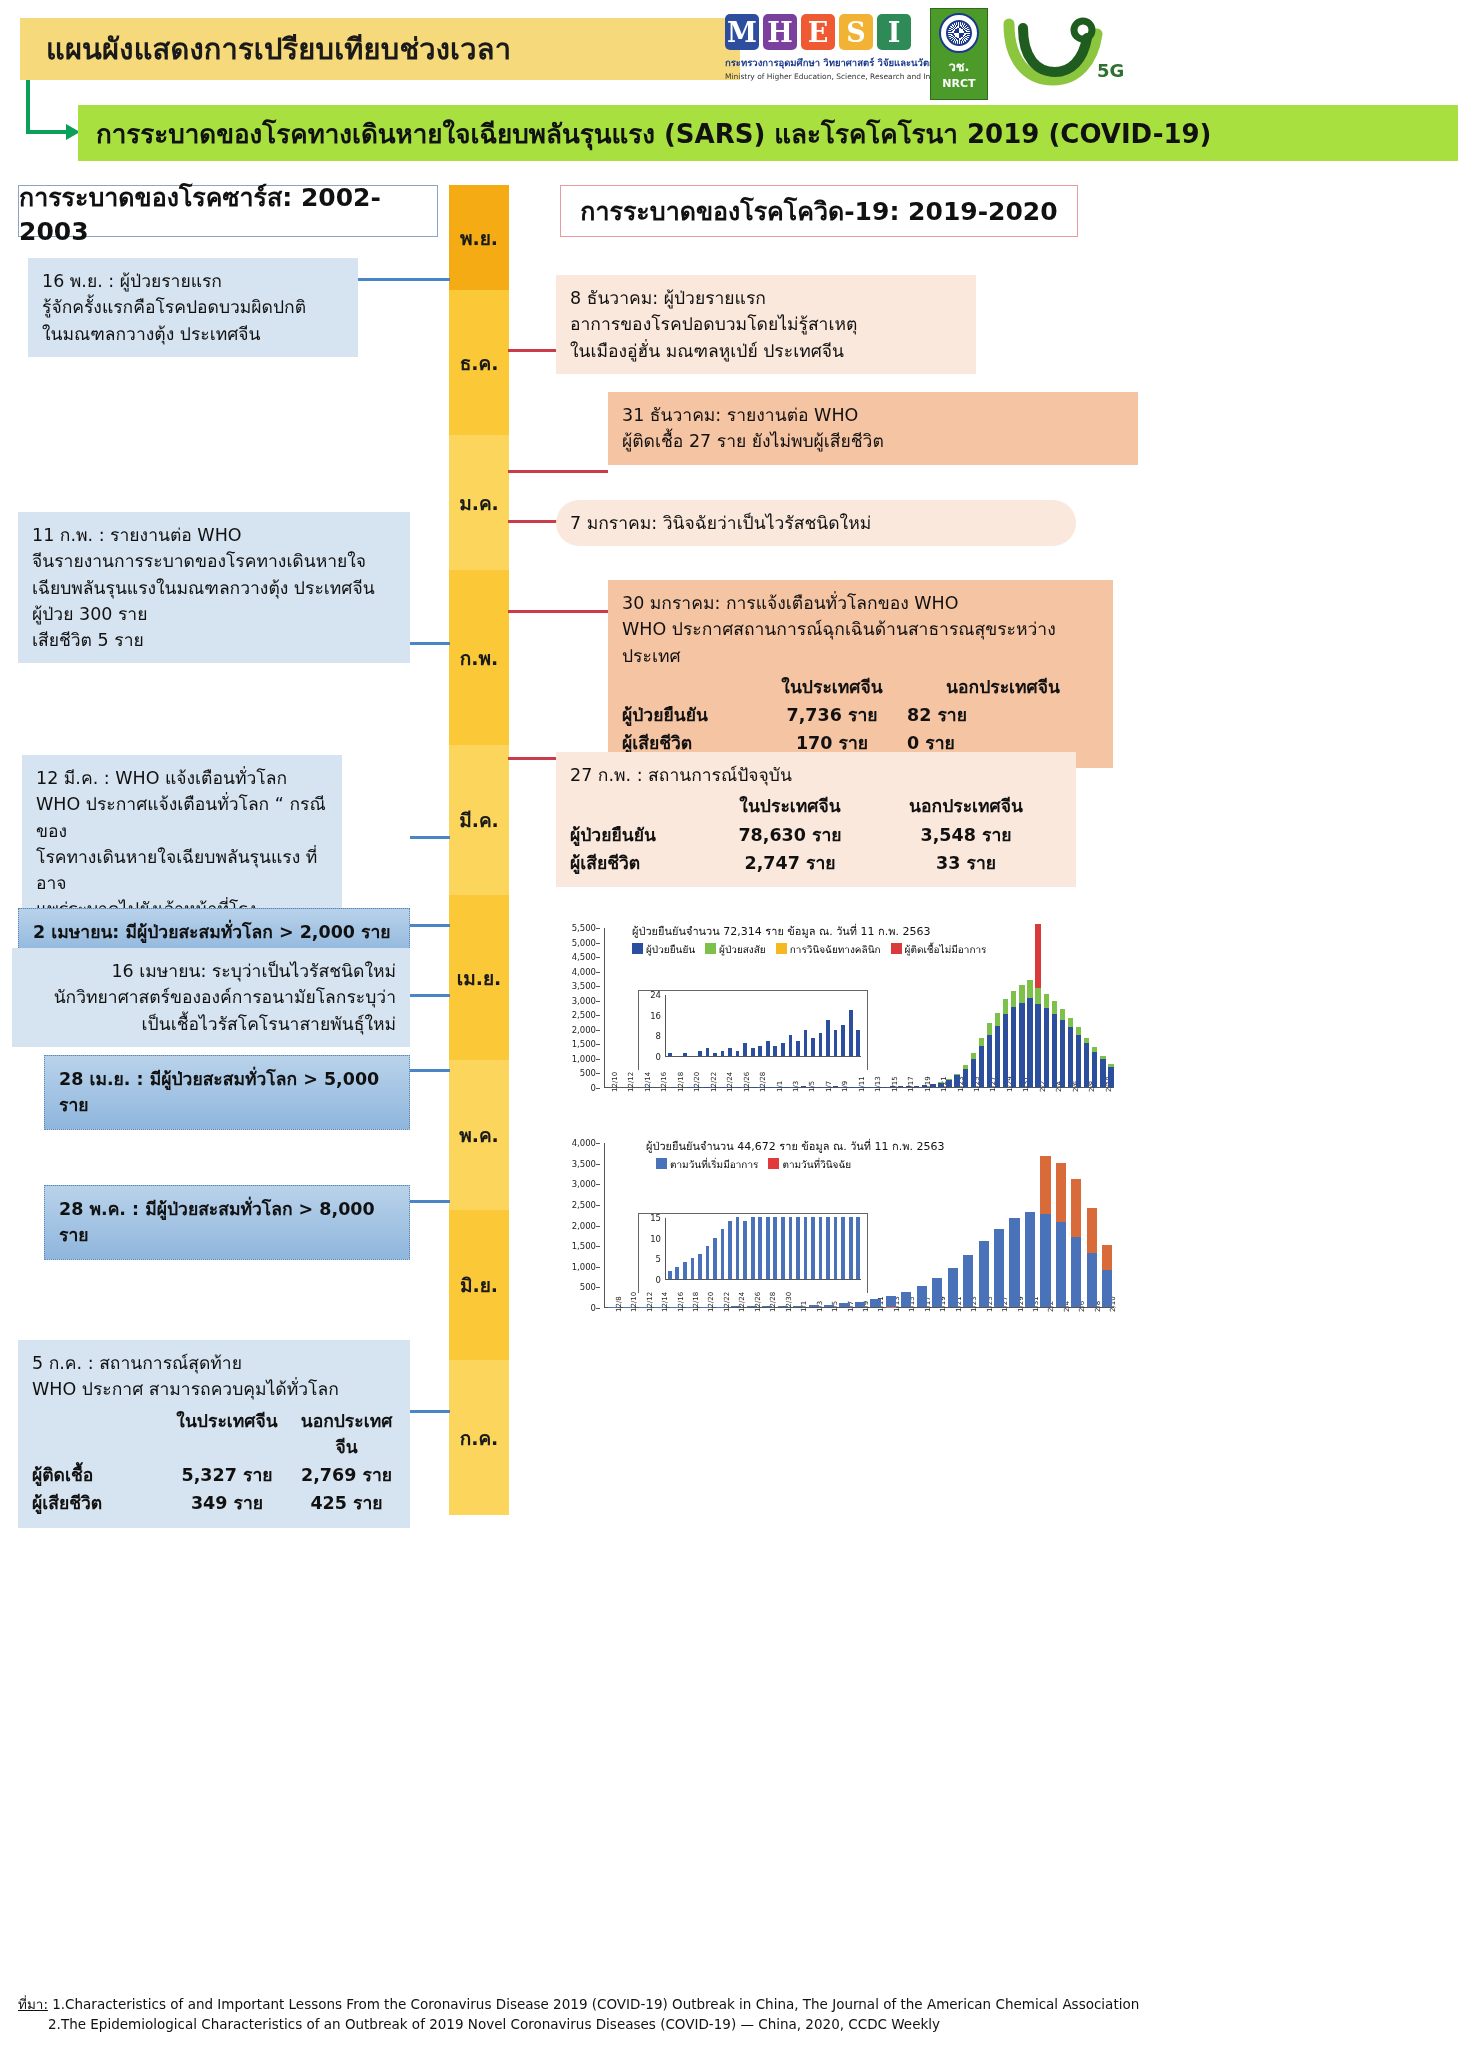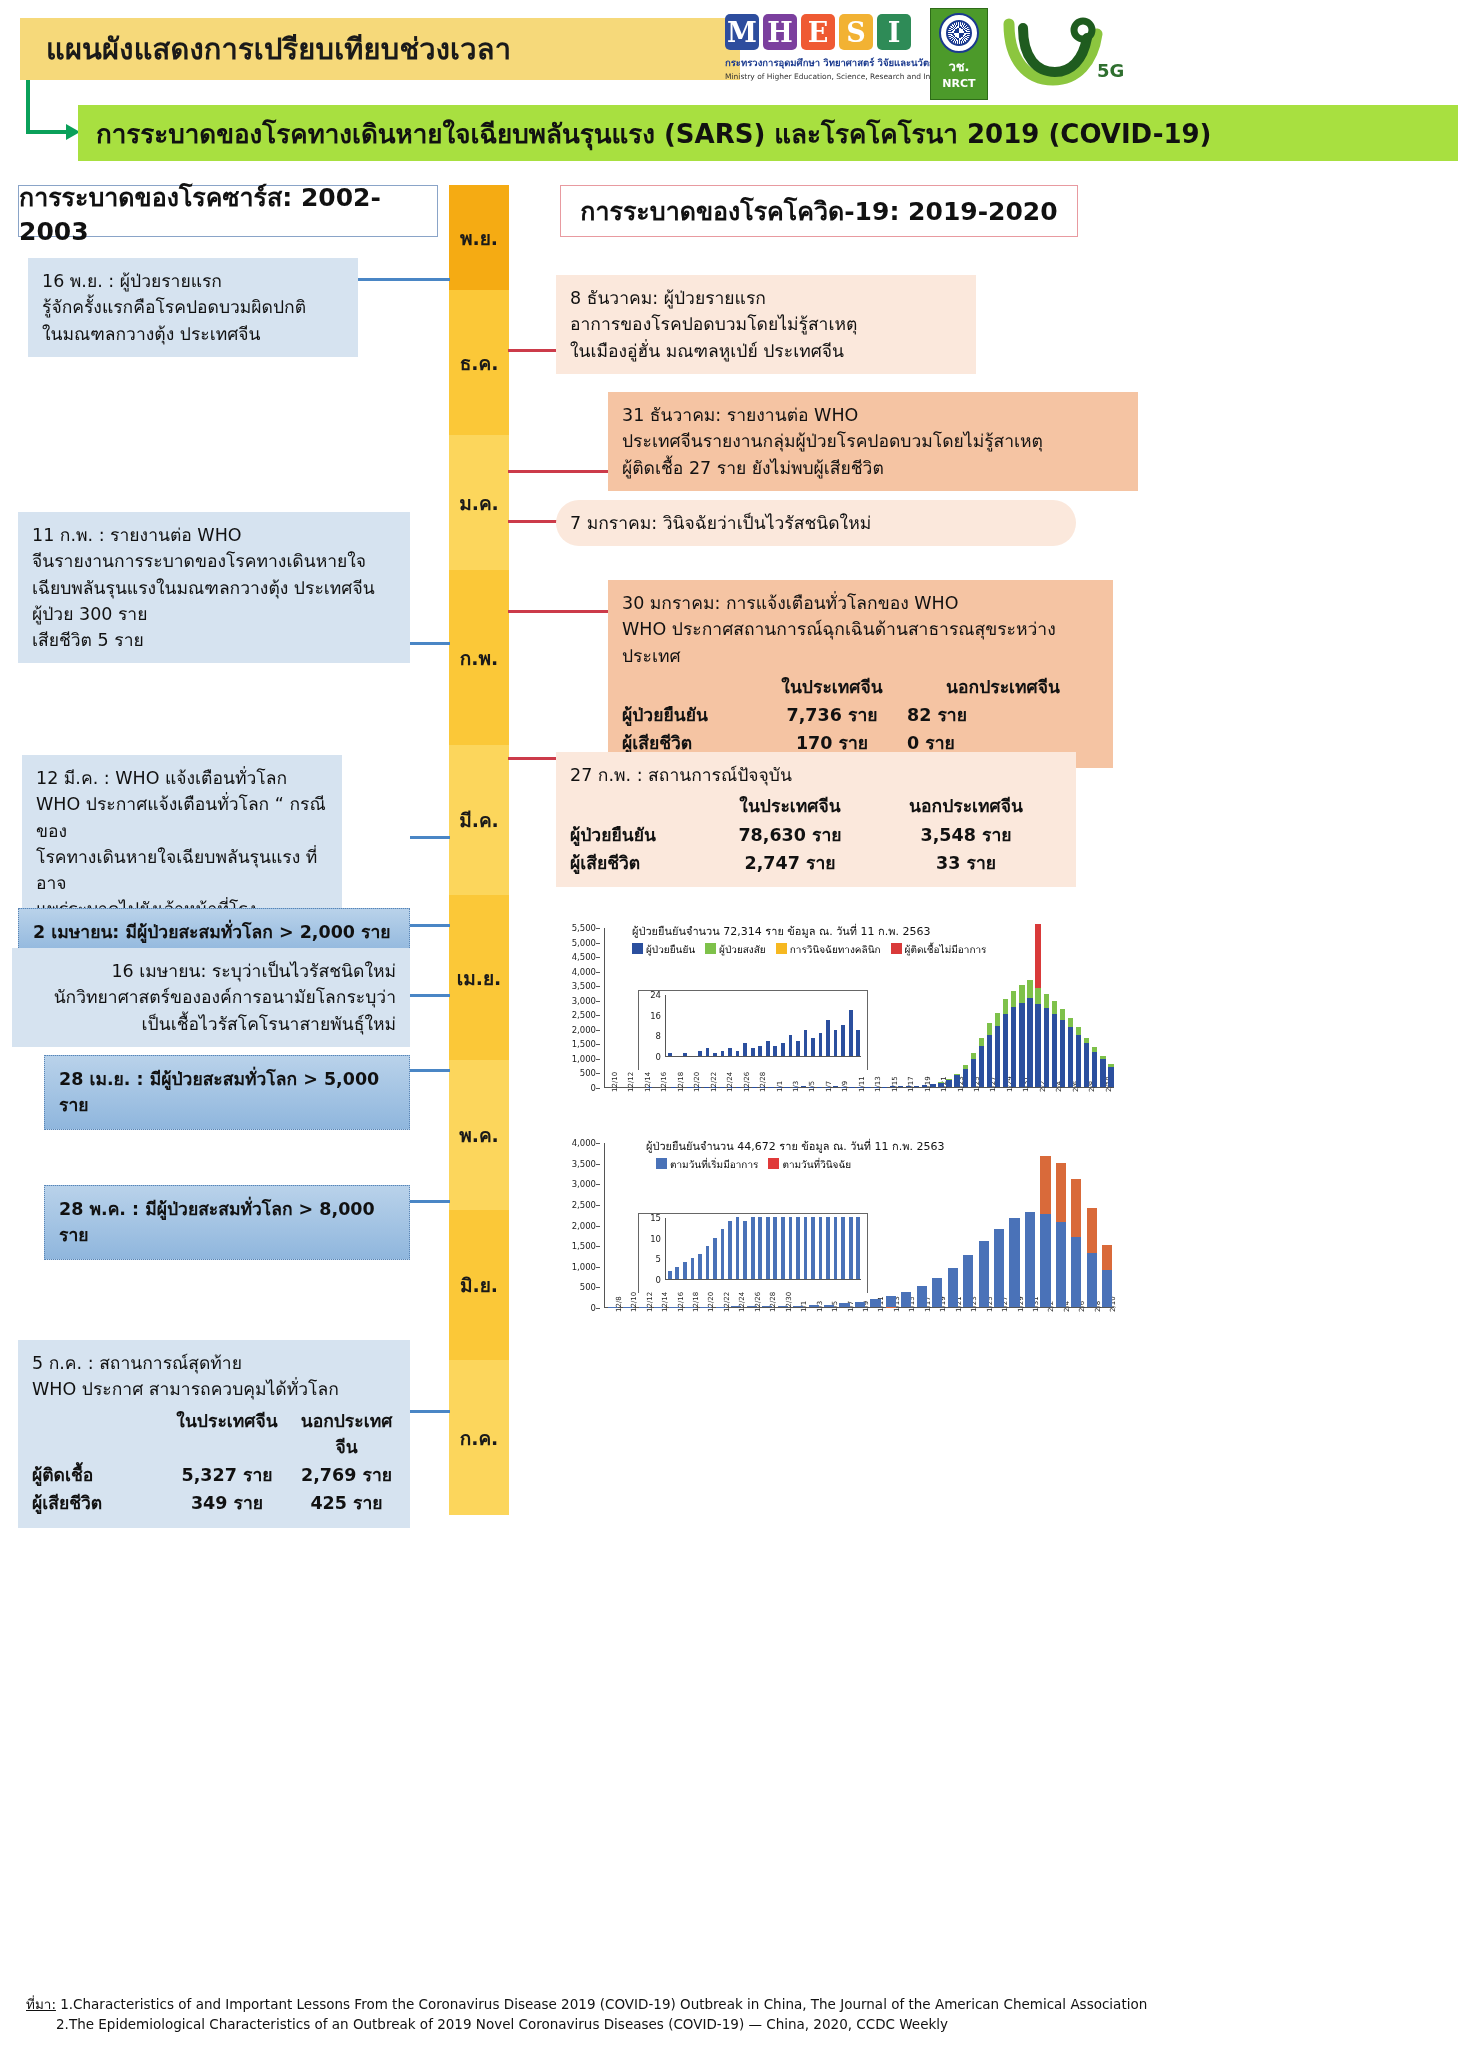--- a/index.html
+++ b/index.html
@@ -85,21 +85,21 @@
   .axis-lbl { font-size:8.5px; color:#222; text-align:right; font-family:"DejaVu Sans",sans-serif;}
   .chart-title { font-size:11px; color:#111; font-weight:normal; }
   .legend { display:flex; gap:10px; align-items:center; font-size:10px; }
   .legend i { display:inline-block; width:11px; height:11px; margin-right:3px; vertical-align:-1px;}
   .bars { position:relative; }
   .bar { position:absolute; bottom:0; }
   .xtick { position:absolute; font-size:7px; transform-origin:left top; transform:rotate(-90deg); white-space:nowrap; color:#222;}
   .inset { position:absolute; border-left:1px solid #666; border-top:1px solid #666; border-right:1px solid #666; background:#fff; }
 
   
-  .src { position:absolute; left:18px; bottom:14px; font-size:13.5px; color:#111; line-height:1.5;margin-left:8px;}
+  .src { position:absolute; left:18px; bottom:14px; font-size:13.5px; color:#111; line-height:1.5;}
   .src u { text-decoration:underline; }
 </style>
 </head>
 <body>
 
 <div class="hdr-title">แผนผังแสดงการเปรียบเทียบช่วงเวลา</div>
 
 <svg class="hdr-arrow" viewBox="0 0 60 62">
   <path d="M6 0 L6 52 L50 52" stroke="#0aa05a" stroke-width="4" fill="none"></path>
   <path d="M44 44 L58 52 L44 60 Z" fill="#0aa05a"></path>
@@ -220,21 +220,20 @@
 </div>
 
 <div class="evt evt-covid-l" style="left:556px;top:275px;width:420px;">
   <div>8 ธันวาคม: ผู้ป่วยรายแรก</div>
   <div>อาการของโรคปอดบวมโดยไม่รู้สาเหตุ</div>
   <div>ในเมืองอู่ฮั่น มณฑลหูเป่ย์ ประเทศจีน</div>
 </div>
 
 <div class="evt evt-covid-d" style="left:608px;top:392px;width:530px;">
   <div>31 ธันวาคม: รายงานต่อ WHO</div>
-  <div>ประเทศจีนรายงานกลุ่มผู้ป่วยโรคปอดบวมโดยไม่รู้สาเหตุ</div>
   <div>ผู้ติดเชื้อ 27 ราย ยังไม่พบผู้เสียชีวิต</div>
 </div>
 
 <div class="evt evt-covid-l" style="left:556px;top:500px;width:520px;border-radius:25px;">
   <div>7 มกราคม: วินิจฉัยว่าเป็นไวรัสชนิดใหม่</div>
 </div>
 
 <div class="evt evt-covid-d" style="left:608px;top:580px;width:505px;">
   <div>30 มกราคม: การแจ้งเตือนทั่วโลกของ WHO</div>
   <div>WHO ประกาศสถานการณ์ฉุกเฉินด้านสาธารณสุขระหว่างประเทศ</div>

